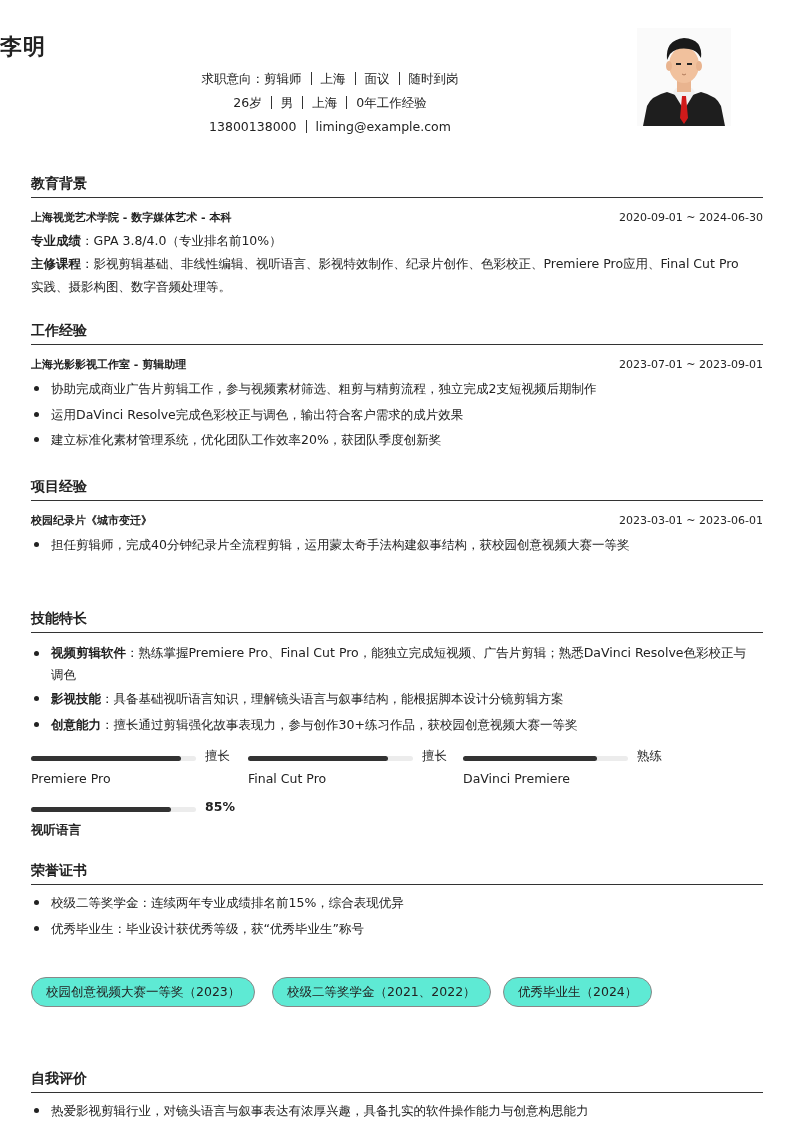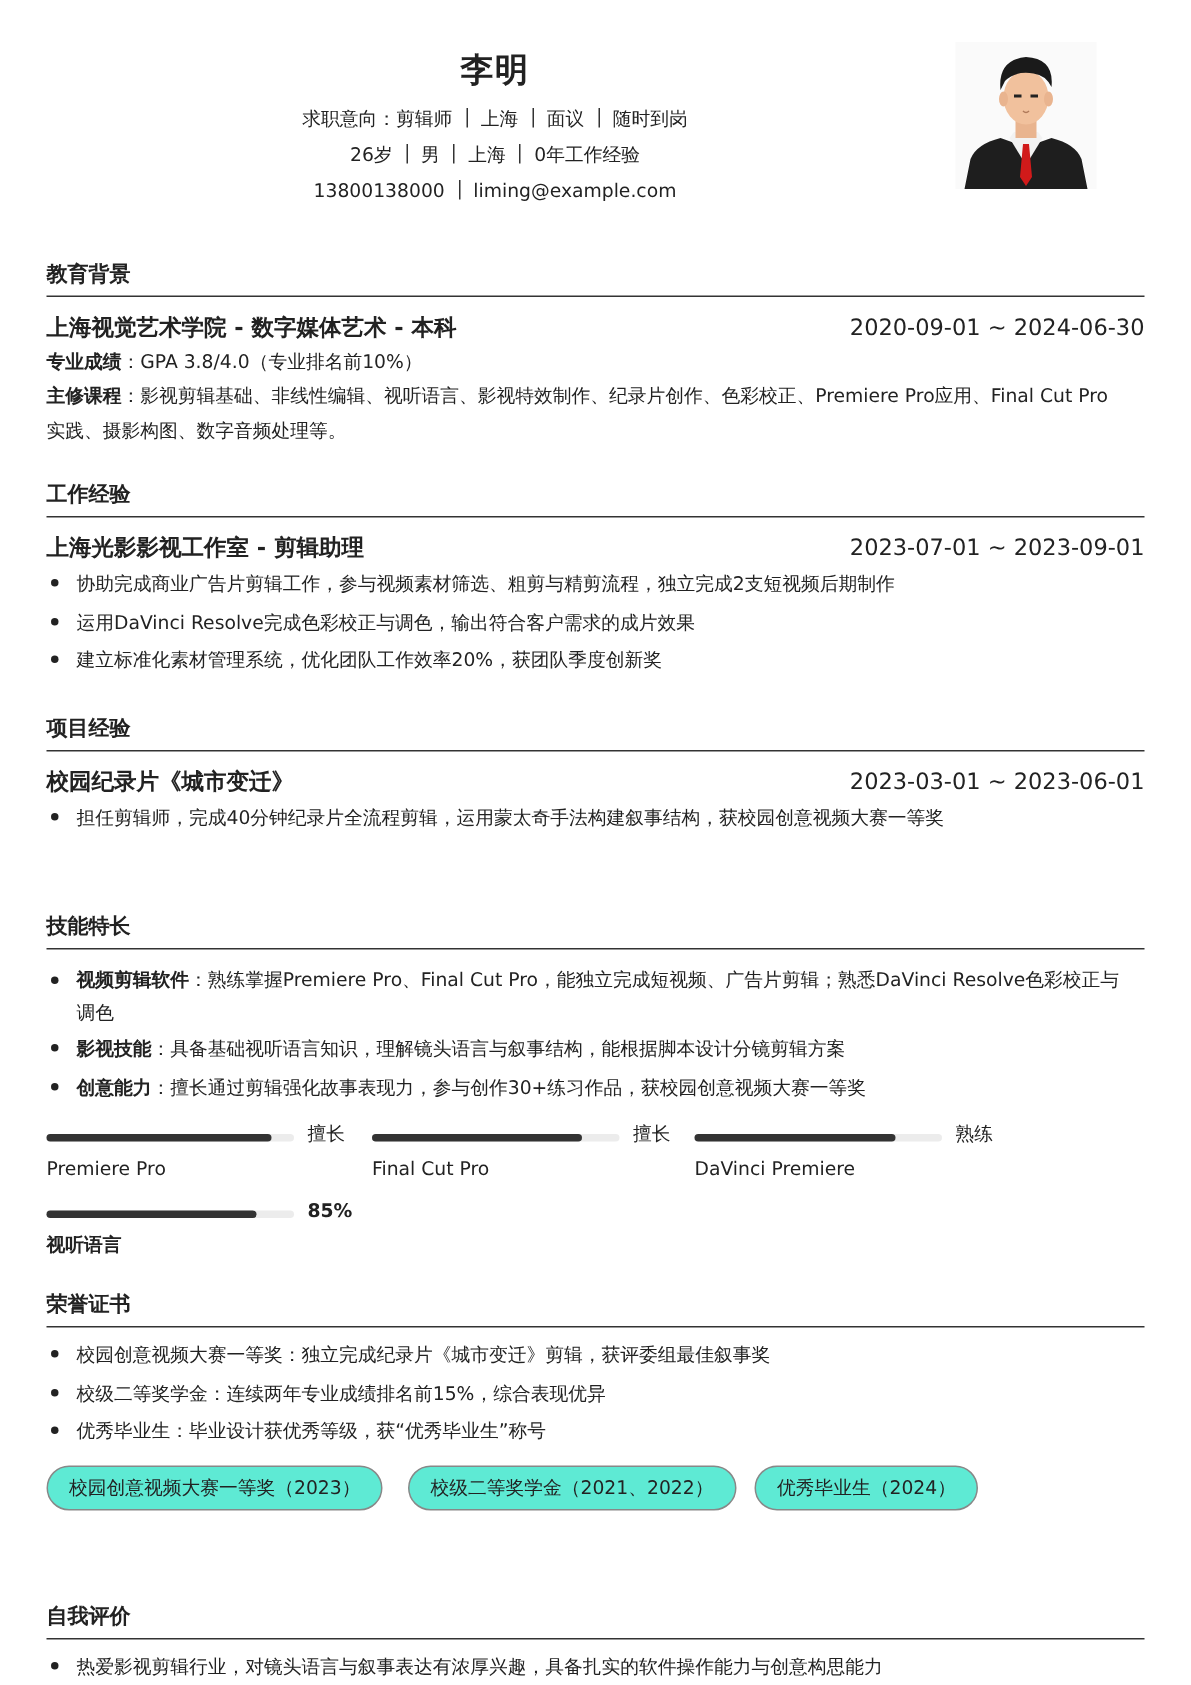--- a/index.html
+++ b/index.html
@@ -8,34 +8,34 @@
     font-family: "DejaVu Sans", "Liberation Sans", sans-serif;
     color: #222222;
     font-size: 12.5px;
     position: relative;
     overflow: hidden;
   }
   .page { position: absolute; left: 0; top: 0; width: 794px; height: 1123px; }
 
   
   .header { position: absolute; left: 0; top: 28px; width: 794px; height: 120px; }
-  .name { position: absolute; left: 0; width: 660px; top: 4px; text-align: center;
+  .name { position: absolute; left: 0; width: 660px; top: 4px; text-align: left;
           font-size: 22px; font-weight: bold; color: #222; letter-spacing: 1px; }
   .info-line { position: absolute; left: 0; width: 660px; text-align: center; font-size: 12.5px; color: #222; }
   .info-line .sep { display: inline-block; width: 1px; height: 13px; background: #333; margin: 0 9px; vertical-align: -2px; }
   .l1 { top: 43px; } .l2 { top: 67px; } .l3 { top: 91px; }
 
   .avatar { position: absolute; left: 637px; top: 28px; width: 94px; height: 98px; background: #fafafa; overflow: hidden; }
 
   
   .section { position: absolute; left: 31px; width: 732px; }
   .sec-title { font-size: 14px; font-weight: bold; color: #222; height: 22px; line-height: 20px; }
   .sec-rule { height: 1px; background: #333; margin-top: 2px; }
 
-  .row-head { position: relative; height: 22px; line-height: 22px; margin-top: 9px; font-weight: bold; font-size: 15px; }
+  .row-head { position: relative; height: 22px; line-height: 22px; margin-top: 9px; font-weight: bold; font-size: 11px; }
   .row-head .date { position: absolute; right: 0; top: 0; font-weight: normal; }
   .line { line-height: 23px; font-size: 12.5px; }
   .line b { font-weight: bold; }
   .bul { position: relative; padding-left: 20px; line-height: 25.5px; font-size: 12.5px; }
   .bul::before { content: ""; position: absolute; left: 3px; top: 10px; width: 5px; height: 5px; border-radius: 50%; background: #222; }
   .bul.tight { line-height: 22px; }
   .bul.tight::before { top: 9px; }
 
   
   .skills-grid { position: absolute; left: 31px; top: 750px; width: 732px; }
@@ -164,21 +164,20 @@
         </div>
       <span class="level">85%</span>
       <span class="sname">视听语言</span>
     </div>
   </div>
 
   <div class="section" style="top:860px;">
     <div class="sec-title">荣誉证书</div>
     <div class="sec-rule"></div>
     <div style="height:5px;"></div>
-    <div class="bul">校园创意视频大赛一等奖：独立完成纪录片《城市变迁》剪辑，获评委组最佳叙事奖</div>
     <div class="bul">校级二等奖学金：连续两年专业成绩排名前15%，综合表现优异</div>
     <div class="bul">优秀毕业生：毕业设计获优秀等级，获“优秀毕业生”称号</div>
   </div>
 
   <div class="pills">
     <span class="pill" style="left:0;">校园创意视频大赛一等奖（2023）</span>
     <span class="pill" style="left:241px;">校级二等奖学金（2021、2022）</span>
     <span class="pill" style="left:472px;">优秀毕业生（2024）</span>
   </div>
 

